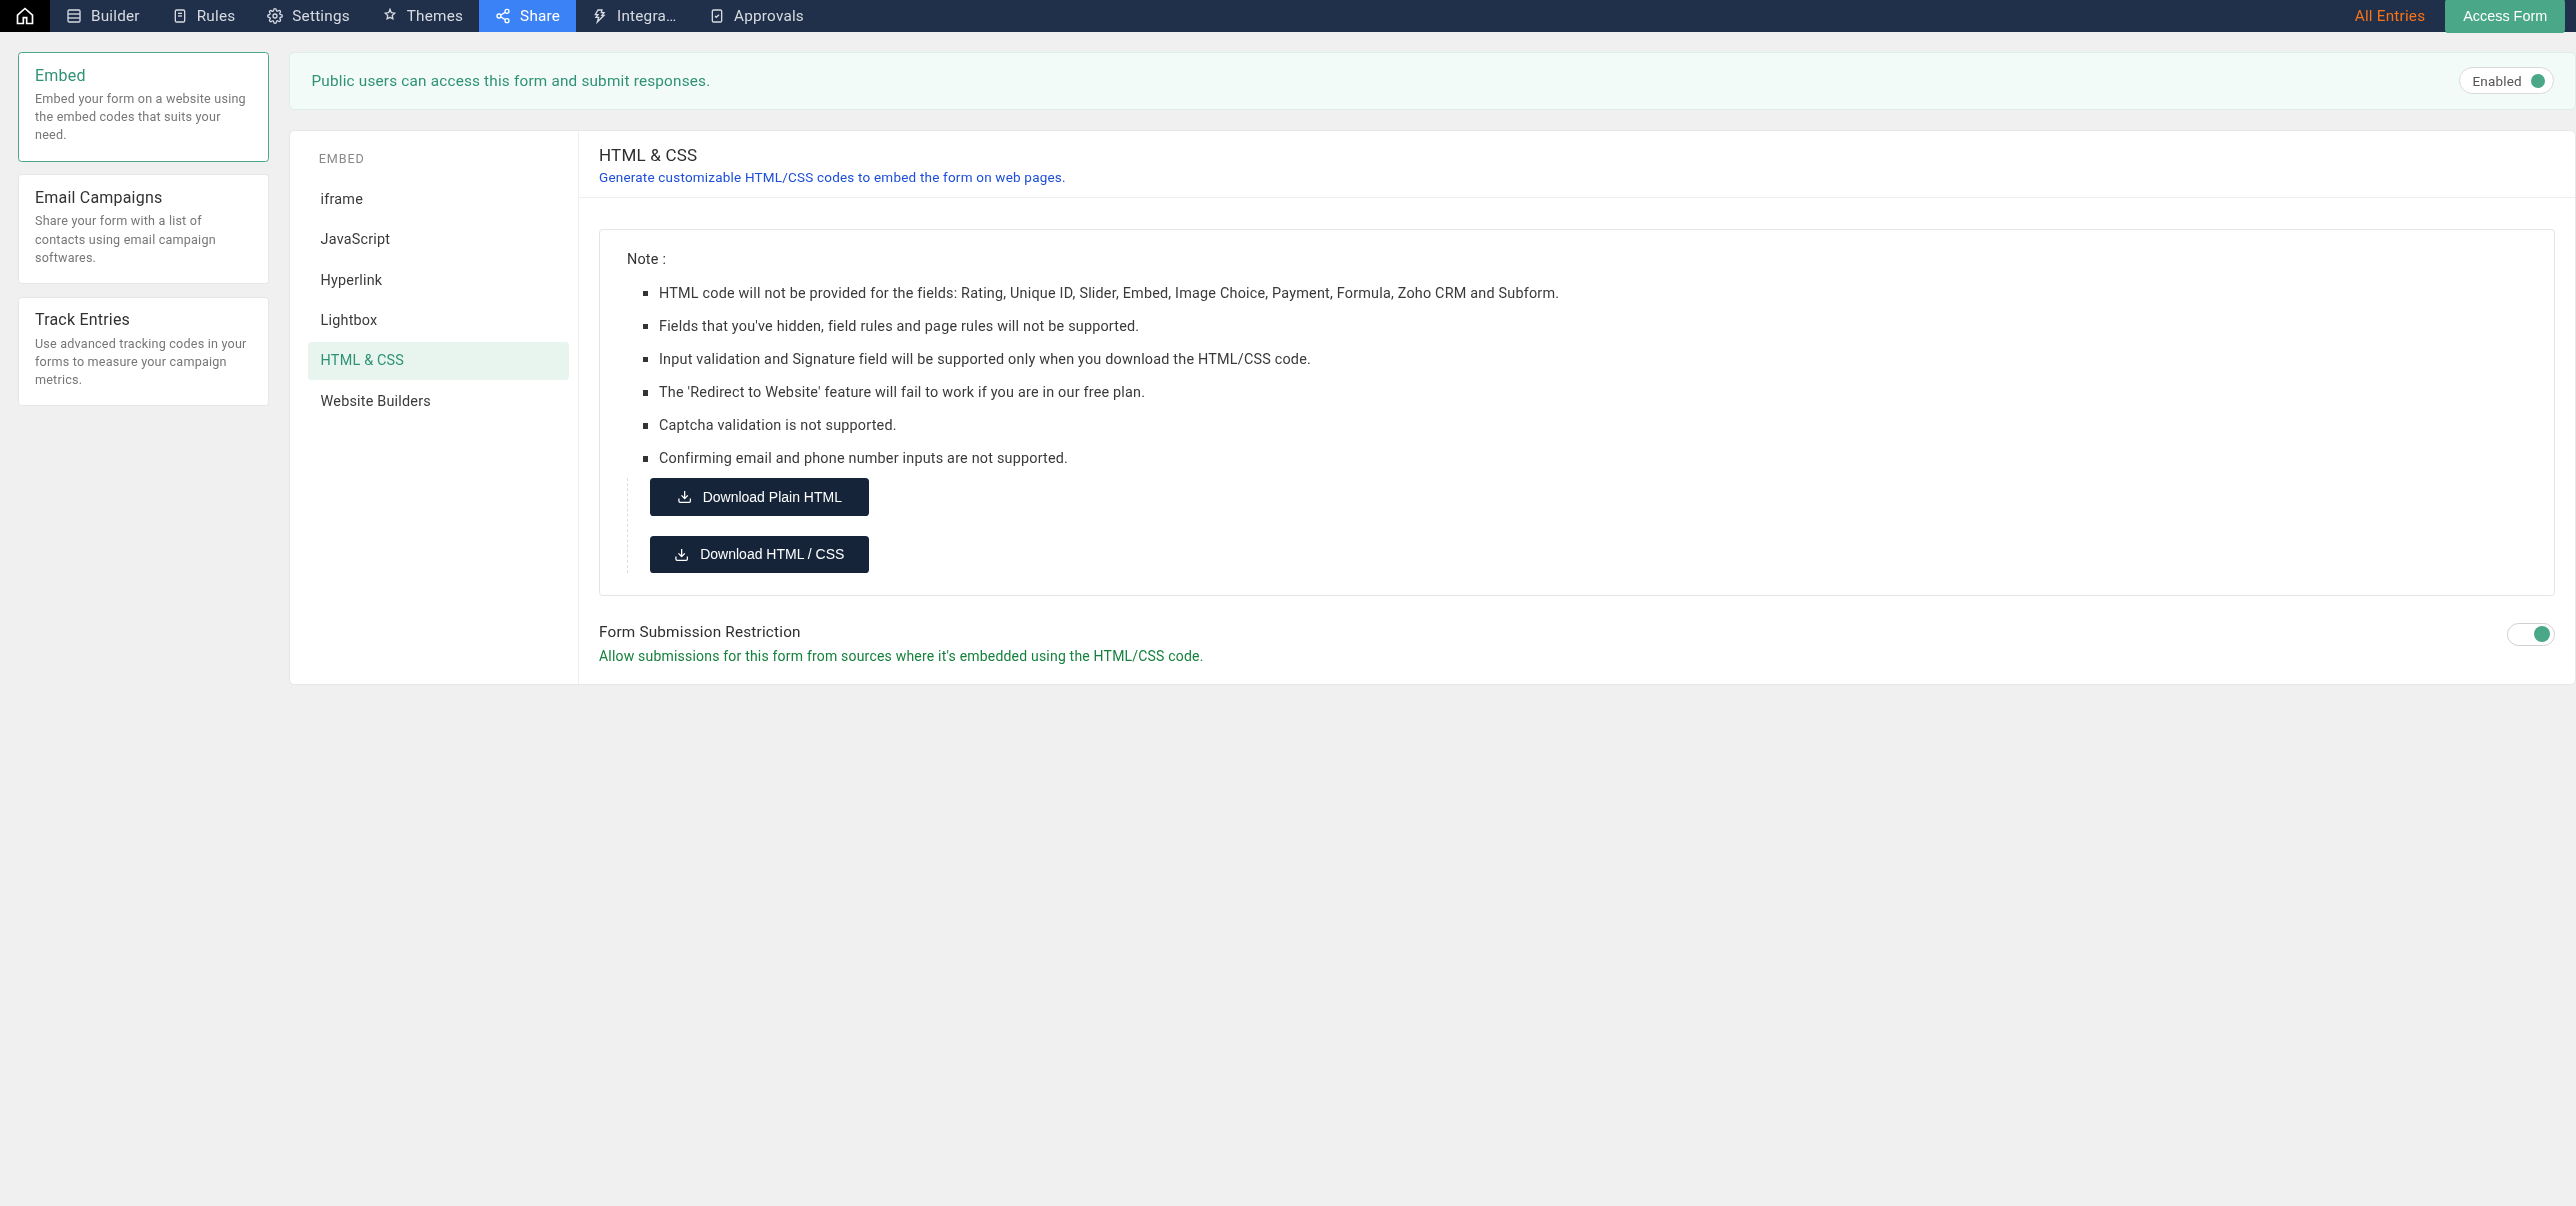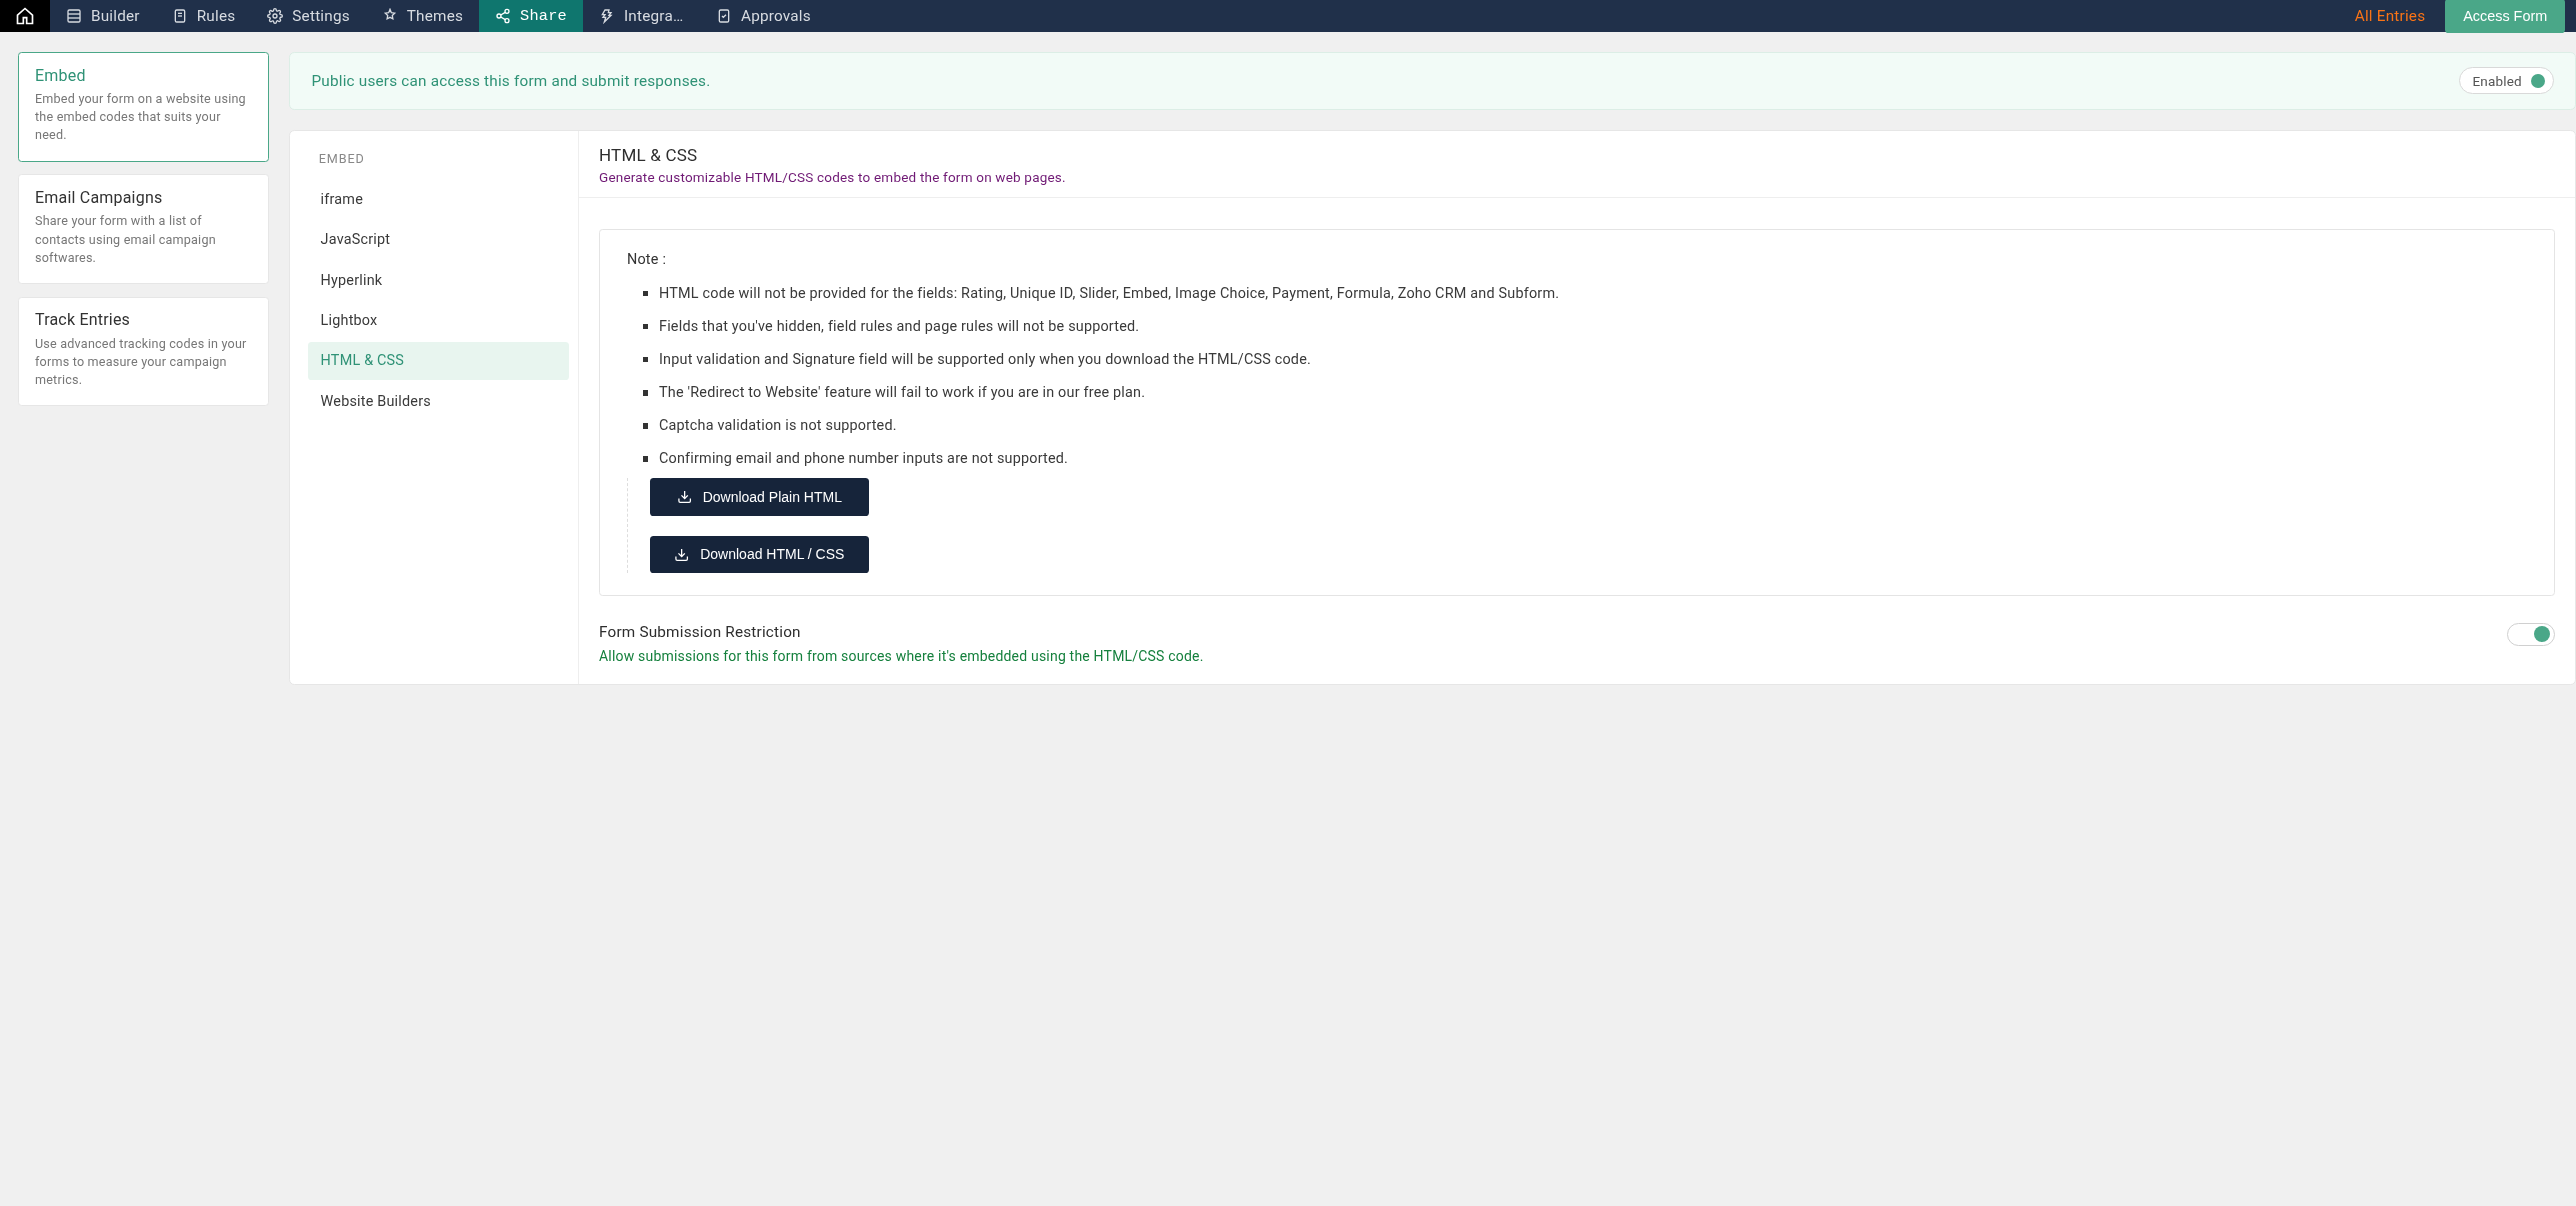--- a/index.html
+++ b/index.html
@@ -31,21 +31,21 @@
   .tab {
     display: flex;
     align-items: center;
     gap: 9px;
     padding: 0 16px;
     color: #d7dbe1;
     cursor: pointer;
     font-size: 15.3px;
     white-space: nowrap;
   }
-  .tab.active { background: #0f766e; color: #fff; font-family: Liberation Mono, monospace; }
+  .tab.active { background: #3b82f6; color: #fff; }
   .tab-icon { display: inline-flex; }
   .nav-right {
     display: flex;
     align-items: center;
     gap: 20px;
     padding: 0 10.8px;
   }
   .all-entries {
     color: #f97316;
     font-size: 15.3px;
@@ -148,21 +148,21 @@
     flex: 1;
     display: flex;
     flex-direction: column;
     min-width: 0;
   }
   .detail-header {
     padding: 14.4px 20px 12.6px 20px;
     border-bottom: 0.9px solid #eee;
   }
   .detail-title { font-size: 17px; color: #2e2e2e; margin-bottom: 3.6px; }
-  .detail-sub { font-size: 13.5px; color: #701a75; }
+  .detail-sub { font-size: 13.5px; color: #1d4ed8; }
 
   .detail-body { padding: 30.5px 20px 20px 20px; display: flex; flex-direction: column; gap: 27px; }
 
   .note-box {
     border: 0.9px solid #e4e4e4;
     border-radius: 3.6px;
     padding: 21.5px 20px 21.5px 27px;
     display: flex;
     gap: 2px;
     flex-direction: column;

